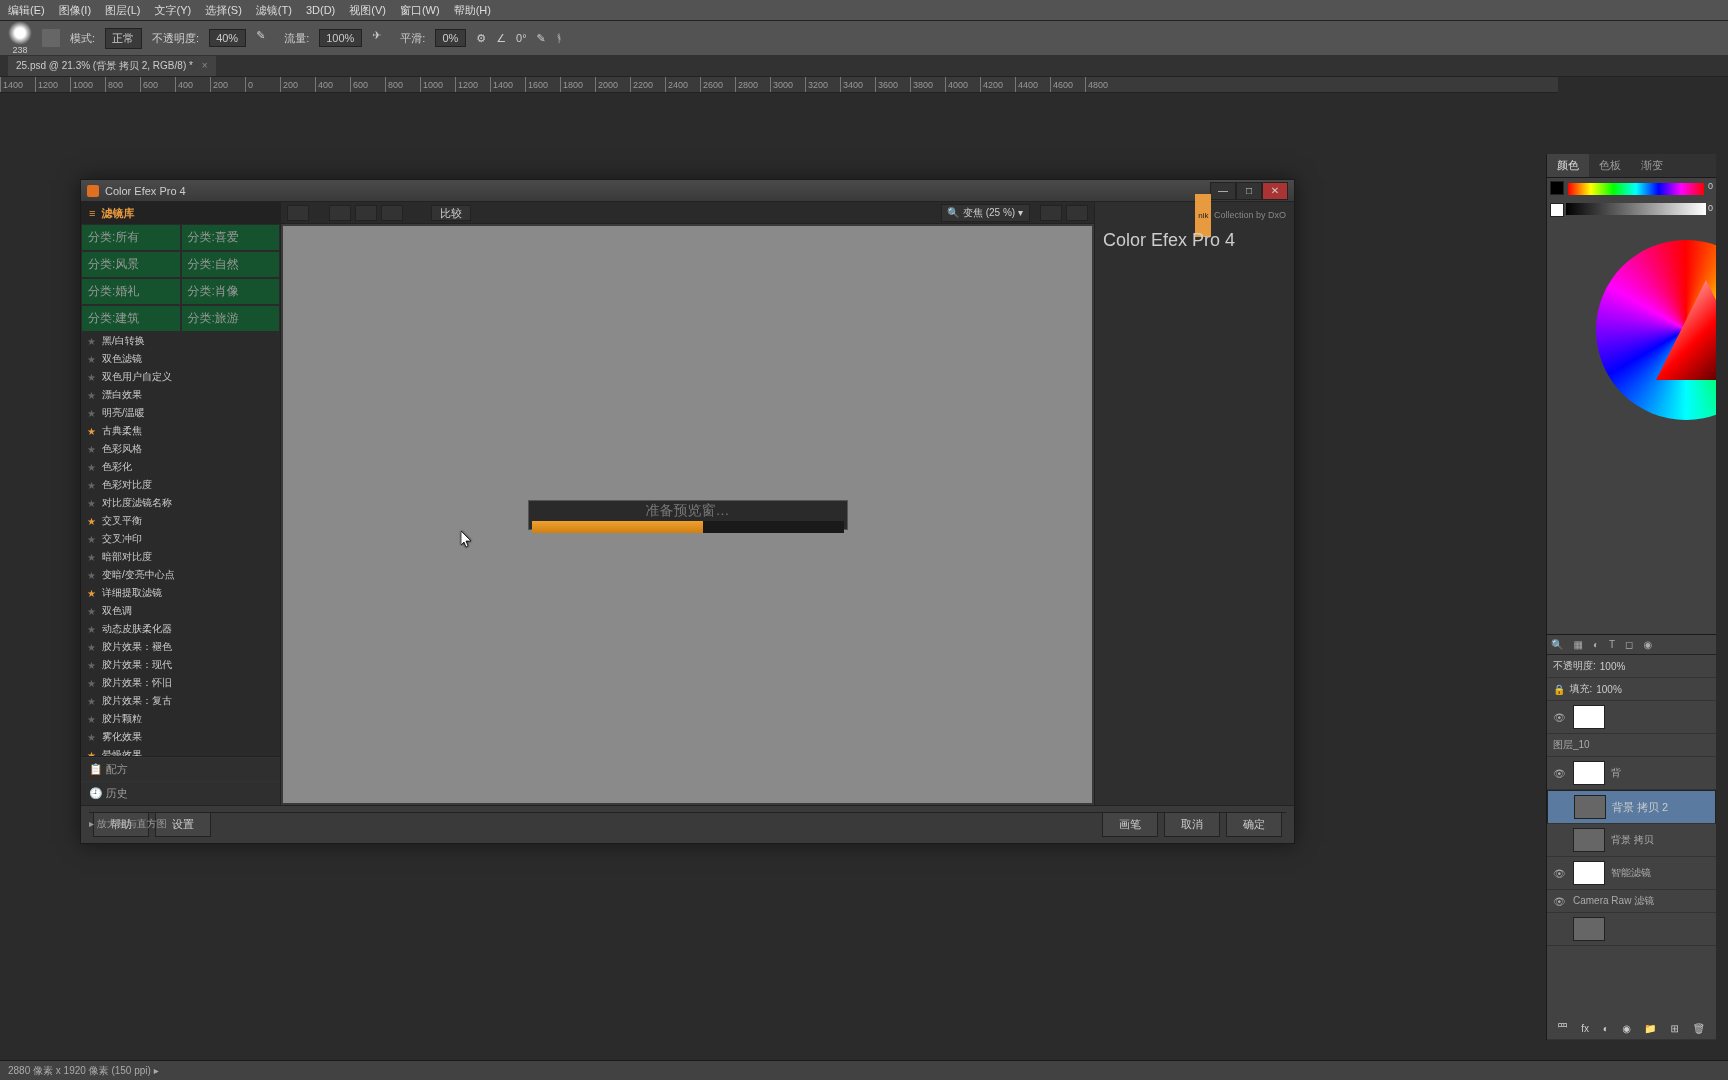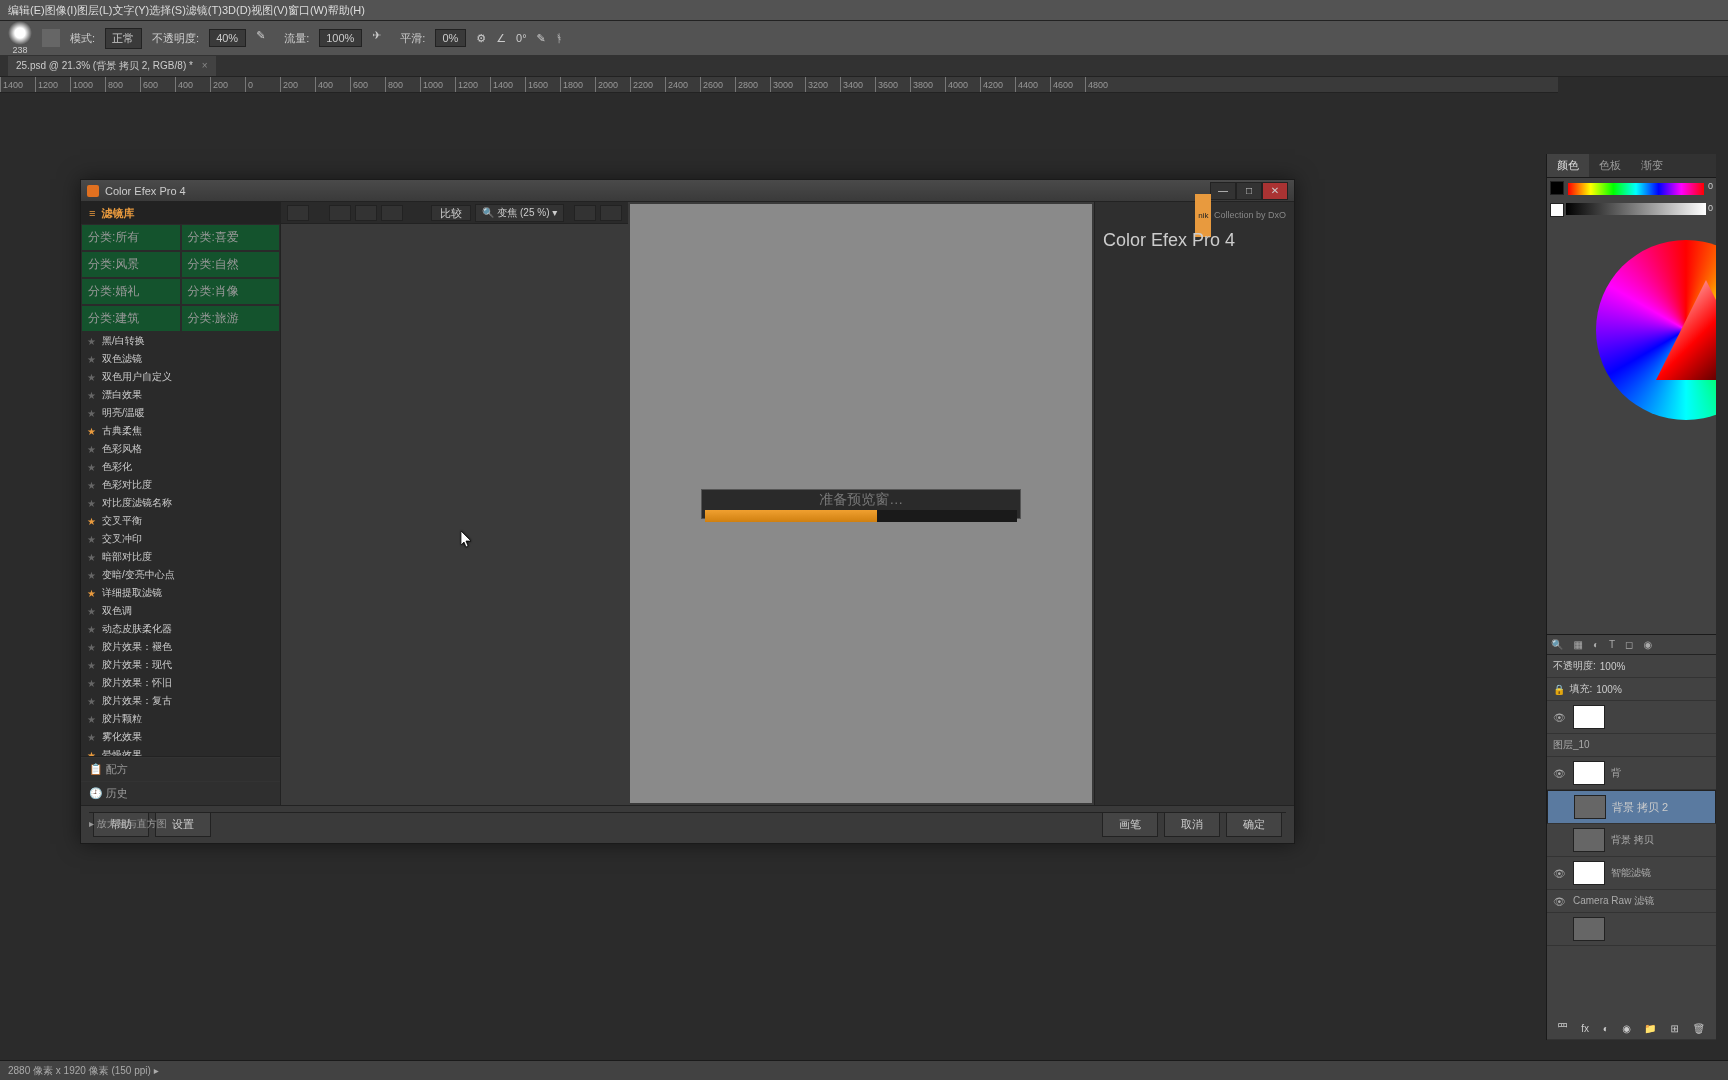--- a/index.html
+++ b/index.html
@@ -1,19 +1,19 @@
 <!DOCTYPE html>
 <html><head>
 <meta charset="utf-8">
 <style>
 * { margin: 0; padding: 0; box-sizing: border-box; font-family: "Microsoft YaHei", sans-serif; }
 body { background: #323232; color: #aaa; font-size: 11px; overflow: hidden; width: 1728px; height: 1080px; position: relative; }
 
 
-.ps-menu { background: #535353; height: 20px; display: flex; align-items: center; padding: 0 8px; color: #ddd; }
+.ps-menu { background: #535353; height: 20px; display: flex; align-items: center; padding: 0 8px; gap: 14px; color: #ddd; }
 .ps-menu span { cursor: pointer; }
 
 
 .options-bar { background: #535353; height: 35px; display: flex; align-items: center; padding: 0 8px; gap: 10px; border-top: 1px solid #222; color: #ccc; }
 .brush-ic { width: 24px; height: 24px; background: radial-gradient(circle, #fff 30%, transparent 70%); border-radius: 50%; }
 .sel { background: #3a3a3a; border: 1px solid #222; padding: 2px 7px 2px 6px; color: #ccc; font-size: 11px; position: relative; }
 
 
 .doc-tab { background: #323232; height: 22px; display: flex; align-items: center; padding: 0 8px; border-bottom: 1px solid #222; }
 .doc-tab .tab { background: #424242; padding: 3px 8px; color: #ccc; font-size: 10px; }
@@ -43,21 +43,21 @@
 .filter-list::-webkit-scrollbar { width: 10px; }
 .filter-list::-webkit-scrollbar-track { background: #222; }
 .filter-list::-webkit-scrollbar-thumb { background: #555; }
 .filt { display: flex; align-items: center; padding: 2px 6px; font-size: 10px; color: #ccc; cursor: pointer; }
 .filt .star { color: #e89a3e; margin-right: 6px; }
 .filt .star.off { color: #666; }
 .lfoot { border-top: 1px solid #222; }
 .lfoot div { padding: 4px 8px; color: #999; border-top: 1px solid #333; }
 
 
-.center { flex: 1; background: #3a3a3a; display: flex; flex-direction: row; }
+.center { flex: 1; background: #3a3a3a; display: flex; flex-direction: column; }
 .ctool { height: 22px; background: #2a2a2a; border-bottom: 1px solid #222; display: flex; align-items: center; padding: 0 6px; gap: 4px; }
 .cbtn { width: 22px; height: 16px; background: #333; border: 1px solid #222; }
 .zoom { margin-left: auto; background: #333; padding: 1px 6px; border: 1px solid #222; font-size: 10px; color: #ccc; }
 .preview { flex: 1; background: #8a8a8a; position: relative; margin: 2px; }
 
 
 .rpanel { width: 200px; background: #2f2f2f; border-left: 1px solid #222; padding: 8px; }
 .rpanel .brand { text-align: right; font-size: 9px; color: #888; }
 .rpanel .brand .tag { background: #e89a3e; color: #222; padding: 17px 3px; font-size: 8px; }
 .rpanel h2 { color: #ccc; font-weight: 300; font-size: 18px; margin-top: 10px; }

